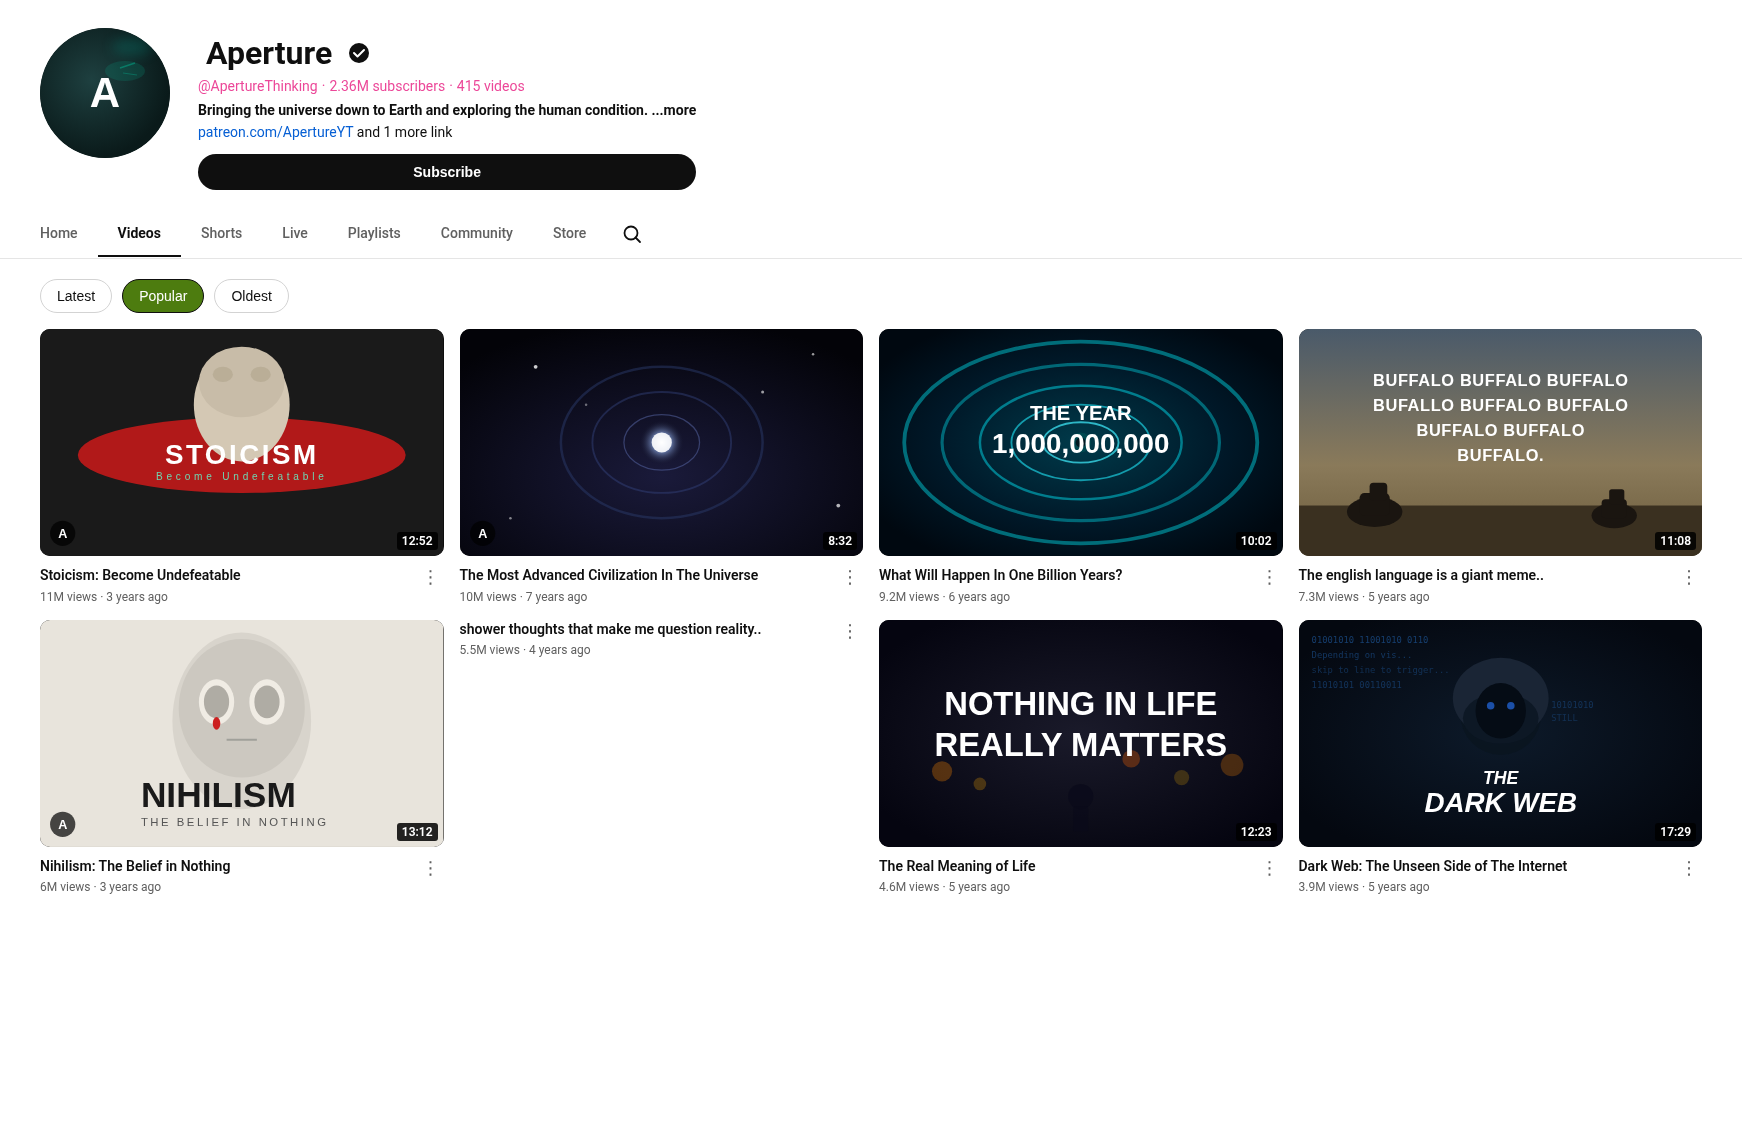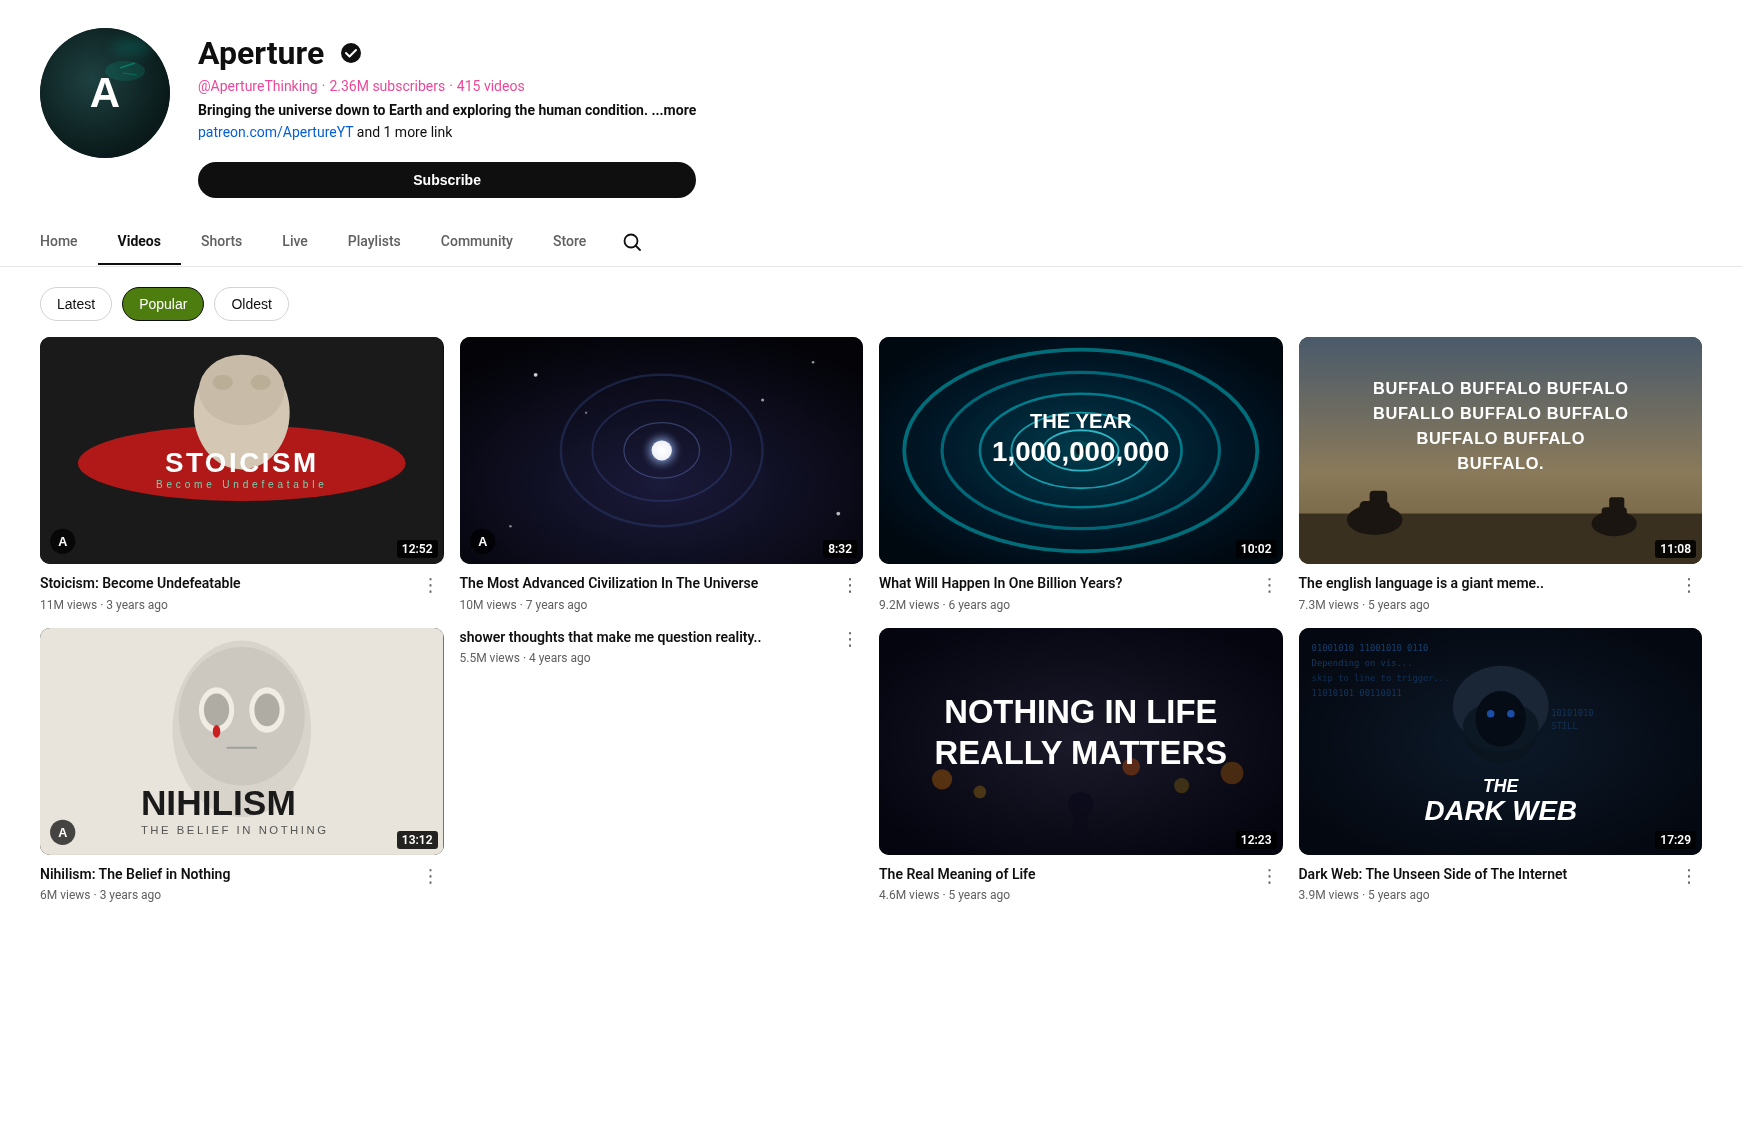--- a/index.html
+++ b/index.html
@@ -51,20 +51,21 @@
       display: flex;
       flex-direction: column;
       gap: 6px;
       padding-top: 6px;
     }
 
     .channel-name-row {
       display: flex;
       align-items: center;
       gap: 16px;
+      margin-left: 8px;
     }
 
     .channel-name {
       font-size: 32px;
       font-weight: 700;
       color: #0f0f0f;
     }
 
     .verified-icon {
       display: inline-flex;
@@ -88,21 +89,21 @@
       font-weight: bold;
     }
 
     .channel-link {
       color: #065fd4;
       text-decoration: none;
       font-size: 14px;
     }
 
     .subscribe-btn {
-      margin-top: 16px;
+      margin-top: 8px;
       background: #0f0f0f;
       color: #fff;
       border: none;
       border-radius: 20px;
       padding: 10px 20px;
       font-size: 14px;
       font-weight: 600;
       cursor: pointer;
       display: inline-block;
     }

